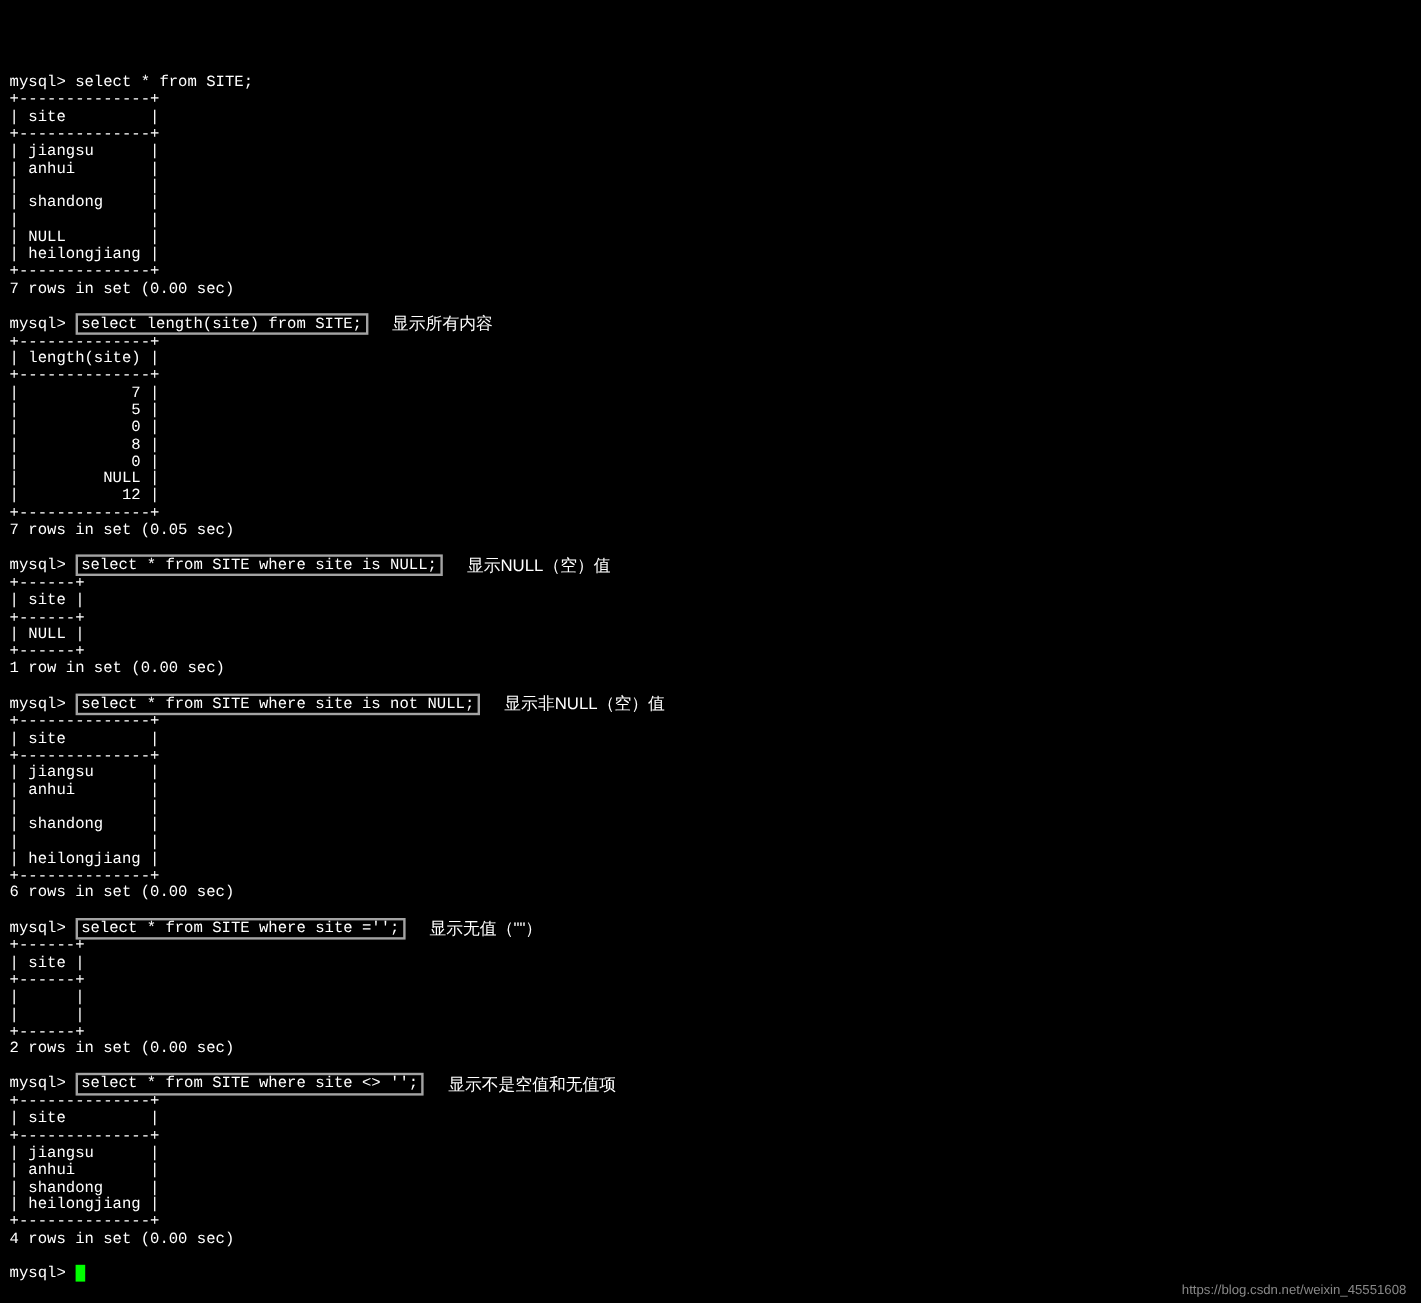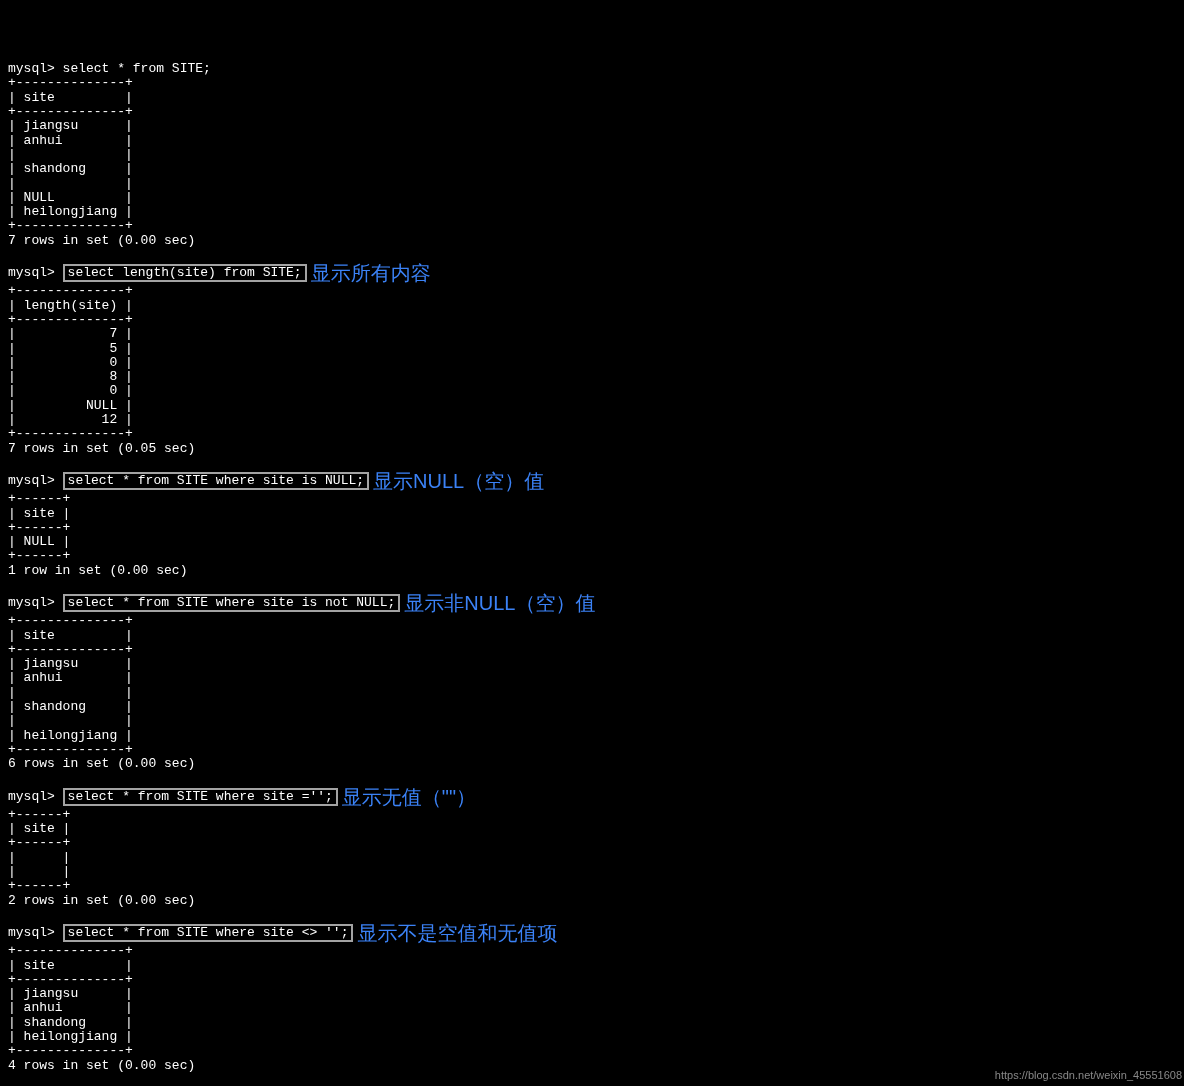--- a/index.html
+++ b/index.html
@@ -12,37 +12,37 @@
       padding: 5px 8px;
       white-space: pre;
     }
     .highlight-box {
       border: 2px solid #a3a3a3;
       display: inline-block;
       padding: 0 3px;
       margin: -2px 0;
     }
     .annotation {
-      color: #3b82f6;
+      color: #ffffff;
       display: inline-block;
-      margin-left: 4px;
+      margin-left: 20px;
       font-family: sans-serif;
-      font-size: 20px;
+      font-size: 14px;
     }
     .cursor {
       background-color: #00ff00;
       display: inline-block;
       width: 8px;
       height: 14px;
       vertical-align: middle;
     }
     .watermark {
       position: fixed;
       bottom: 5px;
-      right: 2px;
+      right: 12px;
       color: #888;
       font-size: 11px;
       font-family: sans-serif;
     }
     .line {
       display: block;
     }
     .prompt-line {
       display: flex;
       align-items: center;

